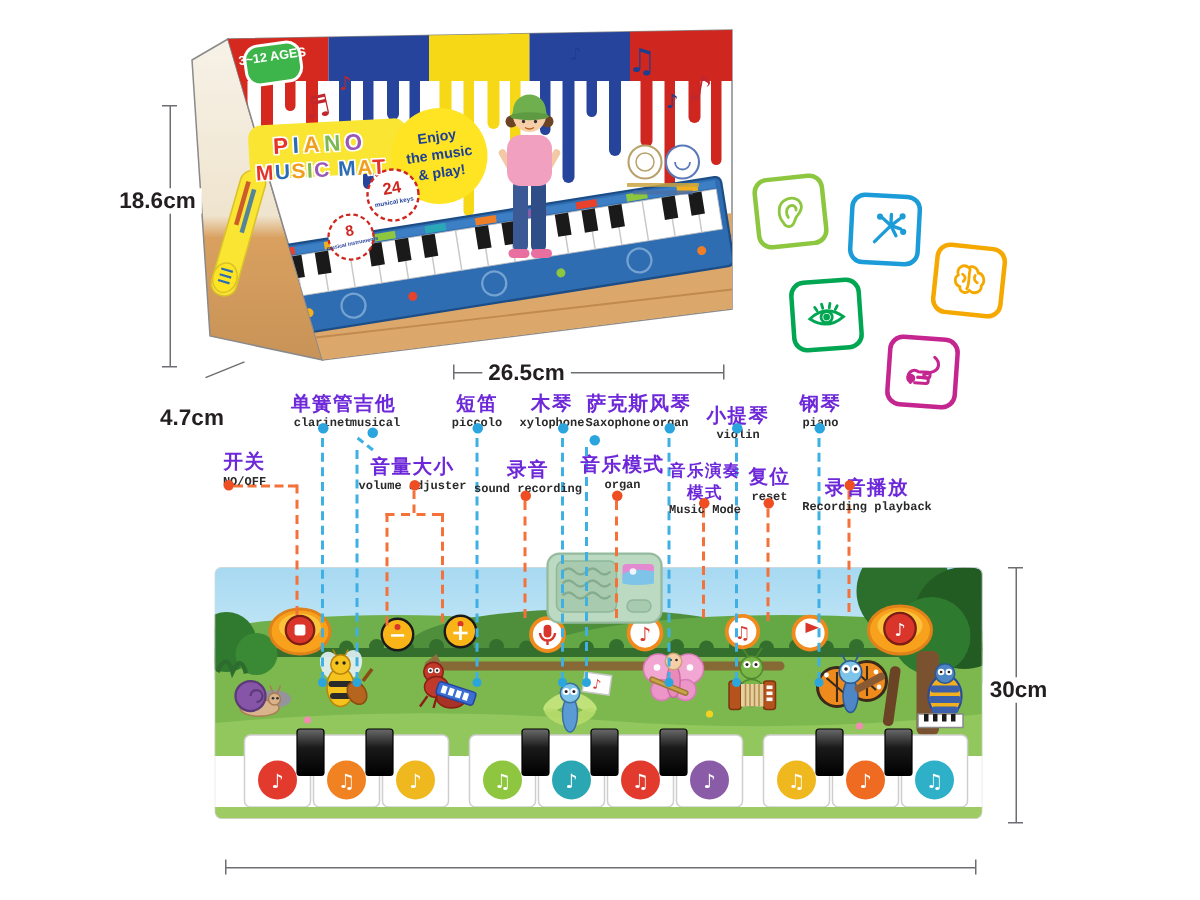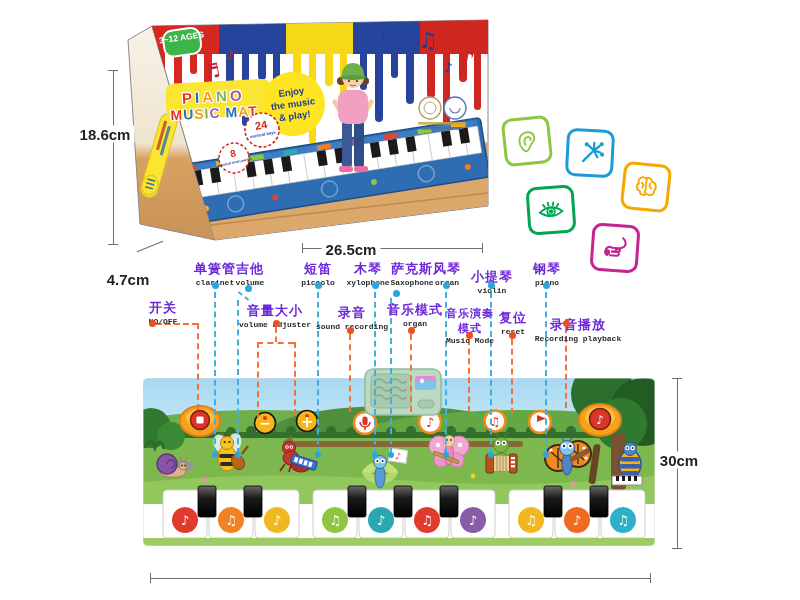--- a/index.html
+++ b/index.html
@@ -332,21 +332,21 @@
       <circle cx="8" cy="21" r="3.2" fill="#c4258f" stroke="none"></circle>
     </svg>
   </div>
 
   <div class="lab" style="left:215px;top:260px">
     <span class="zh">单簧管</span>
     <span class="en">clarinet</span>
   </div>
   <div class="lab" style="left:250px;top:260px">
     <span class="zh">吉他</span>
-    <span class="en">volume</span>
+    <span class="en">musical</span>
   </div>
   <div class="lab" style="left:318px;top:260px">
     <span class="zh">短笛</span>
     <span class="en">piccolo</span>
   </div>
   <div class="lab" style="left:368px;top:260px">
     <span class="zh">木琴</span>
     <span class="en">xylophone</span>
   </div>
   <div class="lab" style="left:412px;top:260px">

